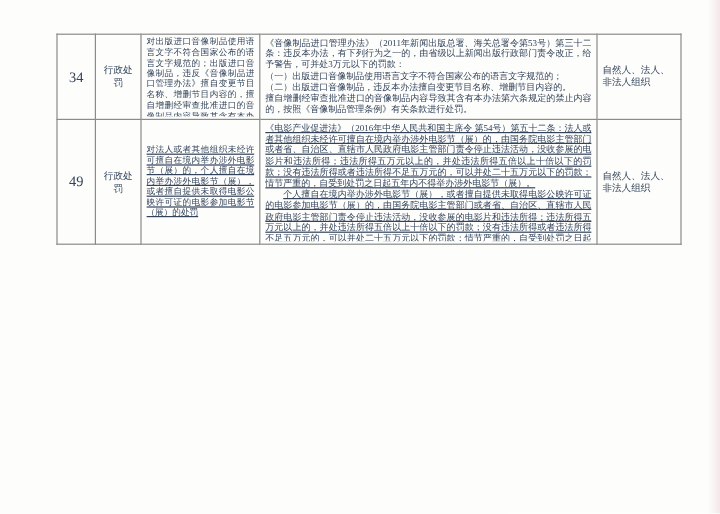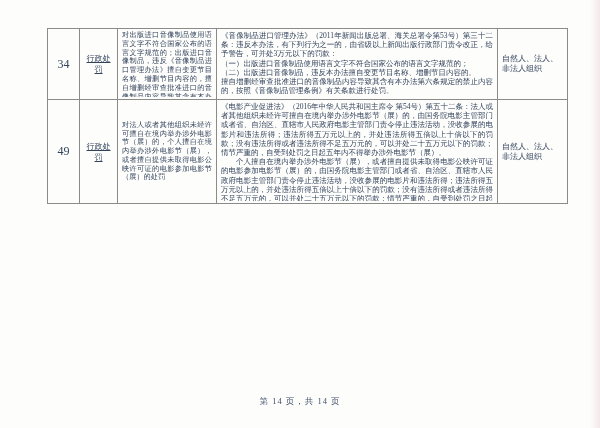--- a/index.html
+++ b/index.html
@@ -27,28 +27,28 @@
   }
   .penalty-table td{
     border:1px solid #8b8b8b;
     padding:1px 3px;
     vertical-align:middle;
     overflow:hidden;
   }
   tr.row-34{height:71px;}
   tr.row-35{height:104px;}
   td.num-cell{text-align:center;font-size:12px;}
-  td.type-cell{text-align:center;font-size:8px;text-decoration:underline;}
+  td.type-cell{text-align:center;font-size:8px;}
   td.item-cell{font-size:7.2px;line-height:8.8px;text-align:justify;padding:1px 4px;}
   td.basis-cell{font-size:7.5px;line-height:9.2px;text-align:justify;vertical-align:top;padding:2px 4px;margin-top:44px;}
   td.target-cell{font-size:8px;line-height:10px;padding:15px 4px;}
   .basis-cell p{margin:0;}
   .basis-cell p.indent{text-indent:2em;}
   .clip-34{max-height:66px;overflow:hidden;}
-  .clip-35{max-height:99px;overflow:hidden;}
+  .clip-35{max-height:99px;overflow:hidden;text-decoration:underline;}
   .footer{
     position:absolute;left:0;top:396px;width:600px;
     text-align:center;
     font-size:8.5px;color:#42526a;letter-spacing:1px;
   }
 </style>
 </head>
 <body>
 
 <div class="page">
@@ -88,16 +88,15 @@
           <div class="clip-35">
             <p>《电影产业促进法》（2016年中华人民共和国主席令 第54号）第五十二条：法人或者其他组织未经许可擅自在境内举办涉外电影节（展）的，由国务院电影主管部门或者省、自治区、直辖市人民政府电影主管部门责令停止违法活动，没收参展的电影片和违法所得；违法所得五万元以上的，并处违法所得五倍以上十倍以下的罚款；没有违法所得或者违法所得不足五万元的，可以并处二十五万元以下的罚款；情节严重的，自受到处罚之日起五年内不得举办涉外电影节（展）。</p>
             <p class="indent">个人擅自在境内举办涉外电影节（展），或者擅自提供未取得电影公映许可证的电影参加电影节（展）的，由国务院电影主管部门或者省、自治区、直辖市人民政府电影主管部门责令停止违法活动，没收参展的电影片和违法所得；违法所得五万元以上的，并处违法所得五倍以上十倍以下的罚款；没有违法所得或者违法所得不足五万元的，可以并处二十五万元以下的罚款；情节严重的，自受到处罚之日起五年内不得从事相关电影活动。</p>
           </div>
         </td>
         <td class="target-cell">自然人、法人、非法人组织</td>
       </tr>
     </tbody>
   </table>
 
-  <div class="footer">第 14 页，共 14 页</div>
 
   <div class="scan-edge"></div>
 </div>
 
 </body></html>

